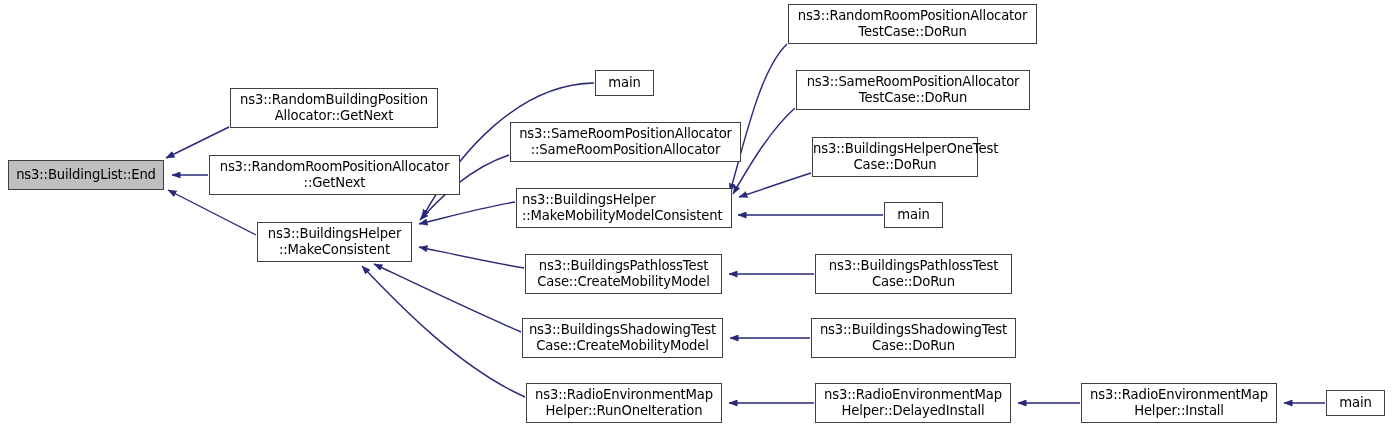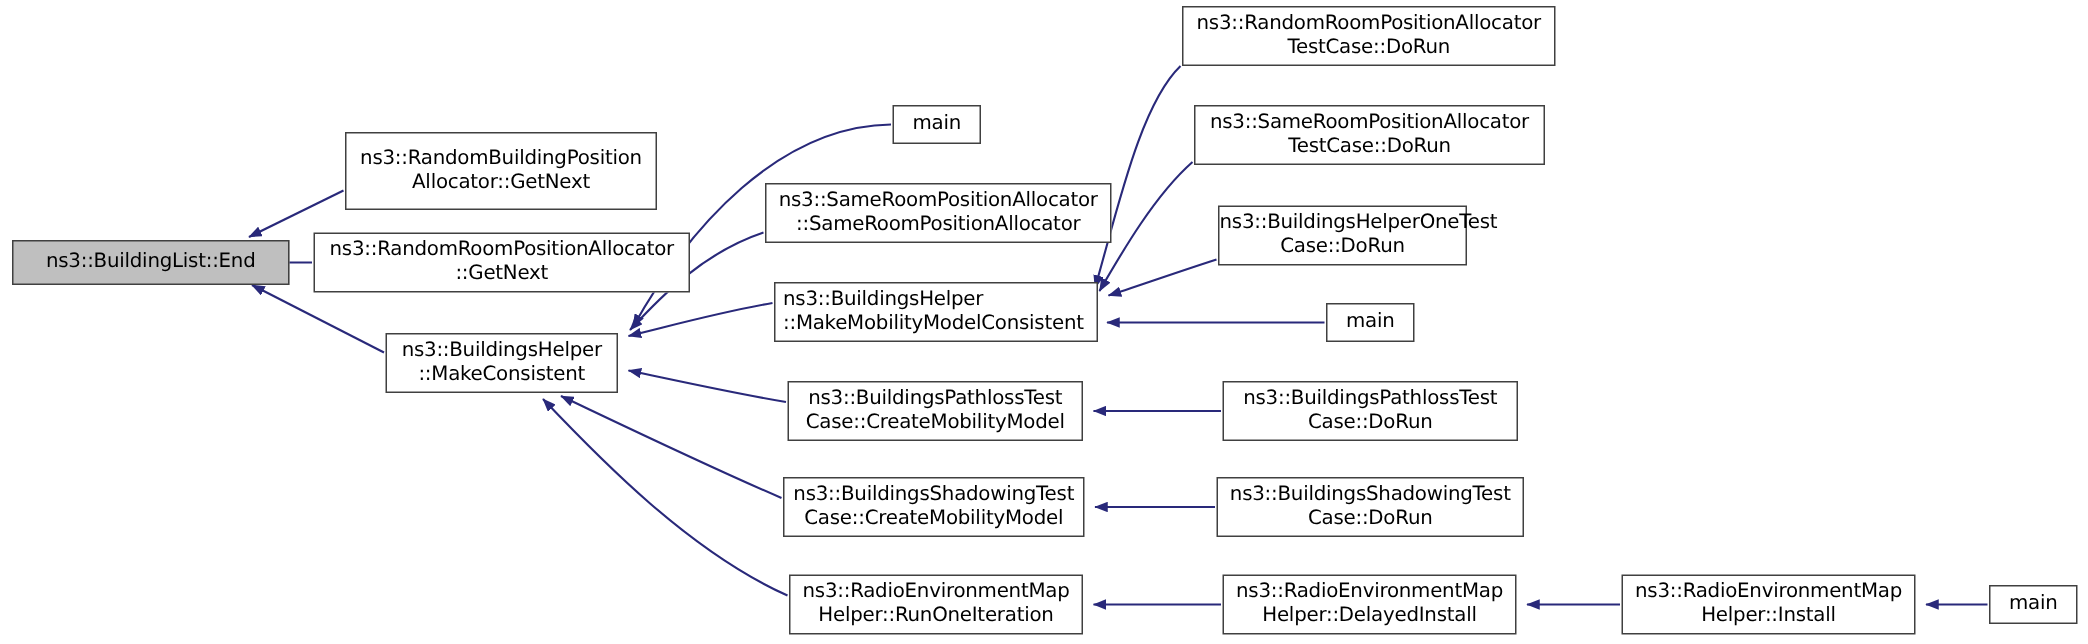--- a/index.html
+++ b/index.html
@@ -82,22 +82,22 @@
         <path d="M 883 215 L 738 215" fill="none" stroke="#29297a" stroke-width="1.4" marker-end="url(#arrowhead)"></path>
         <path d="M 814 274 L 729 274" fill="none" stroke="#29297a" stroke-width="1.4" marker-end="url(#arrowhead)"></path>
         <path d="M 810 338 L 730 338" fill="none" stroke="#29297a" stroke-width="1.4" marker-end="url(#arrowhead)"></path>
         <path d="M 814 403 L 729 403" fill="none" stroke="#29297a" stroke-width="1.4" marker-end="url(#arrowhead)"></path>
         <path d="M 1080 403 L 1018 403" fill="none" stroke="#29297a" stroke-width="1.4" marker-end="url(#arrowhead)"></path>
         <path d="M 1325 403 L 1284 403" fill="none" stroke="#29297a" stroke-width="1.4" marker-end="url(#arrowhead)"></path>
       </g>
   </svg>
 
   <div id="node-layer">
-      <div class="node highlight" style="left: 8px; top: 160px; width: 185px; height: 30px;"><span class="label">ns3::BuildingList::End</span></div>
-      <div class="node" style="left: 230px; top: 88px; width: 208px; height: 52px;"><span class="label">ns3::RandomBuildingPosition
+      <div class="node highlight" style="left: 8px; top: 160px; width: 156px; height: 30px;"><span class="label">ns3::BuildingList::End</span></div>
+      <div class="node" style="left: 230px; top: 88px; width: 208px; height: 40px;"><span class="label">ns3::RandomBuildingPosition
 Allocator::GetNext</span></div>
       <div class="node" style="left: 209px; top: 155px; width: 251px; height: 40px;"><span class="label">ns3::RandomRoomPositionAllocator
 ::GetNext</span></div>
       <div class="node" style="left: 257px; top: 222px; width: 155px; height: 40px;"><span class="label">ns3::BuildingsHelper
 ::MakeConsistent</span></div>
       <div class="node" style="left: 595px; top: 70px; width: 59px; height: 26px;"><span class="label">main</span></div>
       <div class="node" style="left: 510px; top: 122px; width: 231px; height: 40px;"><span class="label">ns3::SameRoomPositionAllocator
 ::SameRoomPositionAllocator</span></div>
       <div class="node leftalign" style="left: 516px; top: 188px; width: 216px; height: 40px;"><span class="label">ns3::BuildingsHelper
 ::MakeMobilityModelConsistent</span></div>

